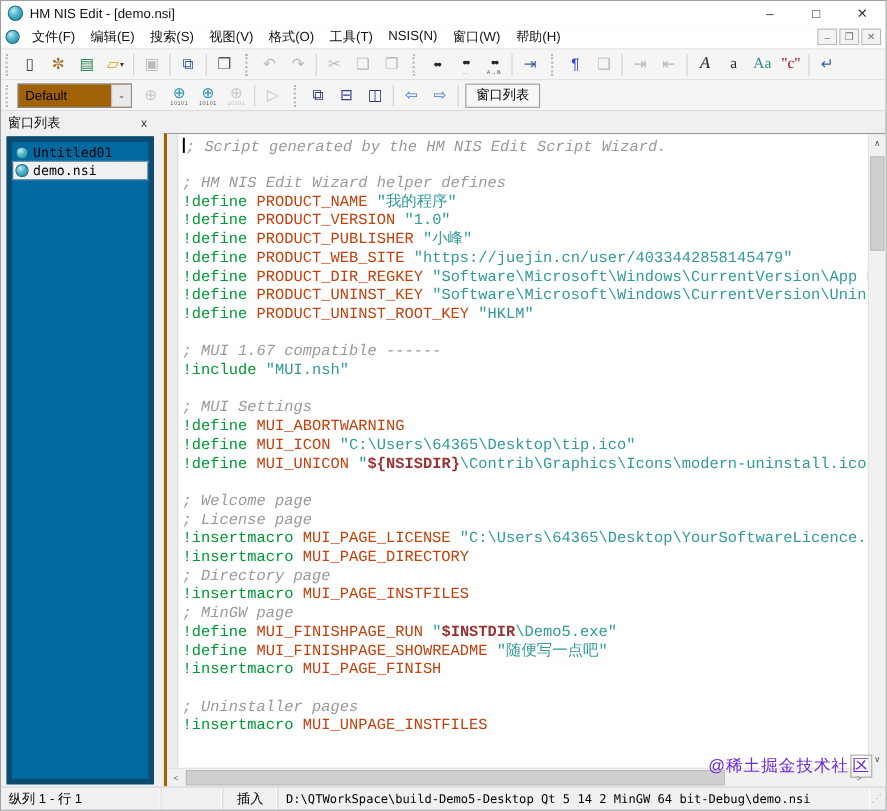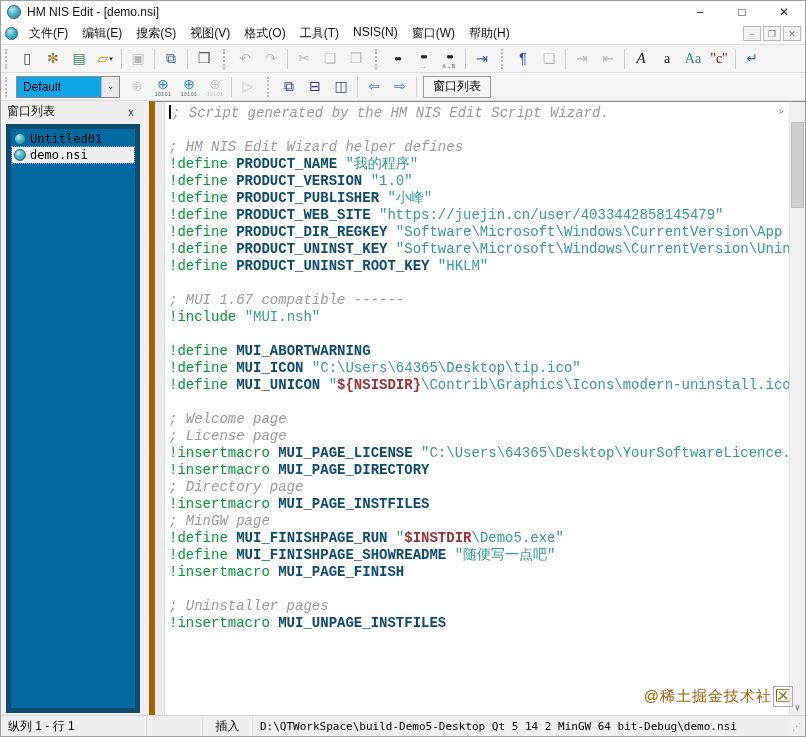--- a/index.html
+++ b/index.html
@@ -26,67 +26,67 @@
   .tb-btn { min-width:24px; height:24px; display:flex; flex-direction:column; align-items:center; justify-content:center; border:1px solid transparent; border-radius:2px; margin:0 1px; cursor:default; }
   .tb-btn .g { font-size:14px; line-height:15px; }
   .tb-btn .sub { font-size:5px; line-height:5px; letter-spacing:0.5px; color:#555; }
   .tb-btn.off { opacity:.38; filter:grayscale(1); }
   .tb-btn .dd { font-size:7px; color:#333; margin-left:1px; }
   .tb-btn.row { flex-direction:row; }
   .tb-btn.bino .g { font-size:8px; letter-spacing:-2px; font-weight:bold; }
   .tb-btn.serifI .g { font-family:"Liberation Serif",serif; font-style:italic; font-size:15px; }
   .tb-btn.serif .g { font-family:"Liberation Serif",serif; font-size:14px; }
   .tb-sep { width:1px; height:20px; background:#d0d0d0; margin:0 3px; }
-  .combo { width:104px; height:22px; background:#0ea5e9; border:1px solid #8a8a8a; display:flex; align-items:center; margin:0 4px 0 2px; }
+  .combo { width:104px; height:22px; background:#a16207; border:1px solid #8a8a8a; display:flex; align-items:center; margin:0 4px 0 2px; }
   .combo .val { flex:1; padding-left:6px; font-size:12px; }
   .combo .chev { width:18px; height:100%; background:#e9e9e9; border-left:1px solid #bdbdbd; display:flex; align-items:center; justify-content:center; font-size:8px; color:#444; }
   .txt-btn { height:22px; padding:0 9px; border:1px solid #9a9a9a; background:#f7f7f7; display:flex; align-items:center; font-size:12px; margin-left:3px; }
 
   
   .main { position:absolute; top:100px; left:0; right:0; bottom:21px; display:flex; }
 
   
   .left-panel { width:143px; display:flex; flex-direction:column; background:#f0f0f0; }
   .panel-header { height:21px; display:flex; align-items:center; padding:0 6px; font-size:12px; color:#111; }
   .panel-close { margin-left:auto; width:14px; height:14px; display:flex; align-items:center; justify-content:center; font-size:11px; color:#333; }
   .listbox { flex:1; margin:2px 4px 2px 5px; background:#0369a1; border:5px solid #0c4a6e; overflow:hidden; padding:2px 1px; }
   .list-item { display:flex; align-items:center; gap:4px; padding:1px 2px; font-family:"DejaVu Sans Mono","Liberation Mono",monospace; font-size:12px; white-space:nowrap; }
   .list-item .globe { width:12px; height:12px; }
   .list-item.sel { background:#f0f0f0; outline:1px dotted #9a9a9a; }
 
   .splitter { width:5px; background:#f0f0f0; }
 
   
-  .editor-wrap { flex:1; display:flex; flex-direction:row; border-top:1px solid #898c95; border-left:6px solid #a16207; position:relative; background:#fff; }
+  .editor-wrap { flex:1; display:flex; flex-direction:column; border-top:1px solid #898c95; border-left:3px solid #a16207; position:relative; background:#fff;margin-top:20px; }
   .editor-body { flex:1; display:flex; overflow:hidden; }
   .code-area { flex:1; position:relative; background:#fff; overflow:hidden; }
   .gutter { position:absolute; left:0; top:0; bottom:0; width:10px; background:#ececec; border-right:1px solid #dcdcdc; }
   .code { position:absolute; left:14px; top:3px; right:0; font-family:"Liberation Mono","DejaVu Sans Mono",monospace; font-size:14px; }
   .code-line { height:17px; line-height:17px; white-space:pre; overflow:hidden; }
   .seg-c { color:#999999; font-style:italic; }
   .seg-k { color:#009933; }
-  .seg-i { color:#0c4a6e; font-weight:bold; }
+  .seg-i { color:#c2410c; font-weight:normal; }
   .seg-s { color:#339999; }
   .seg-v { color:#993333; font-weight:bold; }
   .caret { display:inline-block; width:2px; height:14px; background:#000; vertical-align:-2px; margin-right:1px; }
 
   
   .vscroll { width:16px; background:#f1f1f1; border-left:1px solid #e2e2e2; position:relative; }
   .vscroll .arrow { position:absolute; left:0; width:100%; height:16px; display:flex; align-items:center; justify-content:center; font-size:8px; color:#555; }
   .vscroll .up { top:0; }
   .vscroll .down { bottom:0; }
   .vthumb { position:absolute; left:1px; right:1px; top:20px; height:86px; background:#cfcfcf; border:1px solid #bdbdbd; }
   .hscroll { height:17px; background:#f1f1f1; border-top:1px solid #e2e2e2; position:relative; }
   .hscroll .arrow { position:absolute; top:0; width:16px; height:100%; display:flex; align-items:center; justify-content:center; font-size:8px; color:#555; }
   .hscroll .left { left:0; }
   .hscroll .right { right:16px; }
   .hthumb { position:absolute; top:1px; bottom:1px; left:17px; width:490px; background:#cfcfcf; border:1px solid #bdbdbd; }
   .corner { position:absolute; right:0; bottom:0; width:16px; height:17px; background:#f1f1f1; }
 
-  .watermark { position:absolute; right:12px; bottom:8px; font-size:15px; color:#a16207; z-index:6; letter-spacing:1px; display:flex; align-items:center; }
+  .watermark { position:absolute; right:12px; bottom:8px; font-size:15px; color:#6d28d9; z-index:6; letter-spacing:1px; display:flex; align-items:center; }
   .watermark .boxed { border:1px solid #a8a8a8; padding:0 1px; margin-left:1px; }
 
   
   .statusbar { position:absolute; left:0; right:0; bottom:0; height:21px; background:#f0f0f0; border-top:1px solid #d4d4d4; display:flex; align-items:center; font-size:12px; }
   .sb-cell { height:100%; display:flex; align-items:center; padding:0 7px; border-right:1px solid #dadada; box-shadow:inset -1px 0 0 #ffffff; white-space:nowrap; overflow:hidden; }
   .sb-pos { width:146px; }
   .sb-blank { width:56px; }
   .sb-mode { width:50px; justify-content:center; }
   .sb-file { flex:1; font-family:"DejaVu Sans Mono","Liberation Mono",monospace; font-size:11px; border-right:none; }
   .sb-grip { width:14px; color:#b0b0b0; font-size:10px; text-align:right; padding-right:3px; }
@@ -305,20 +305,21 @@
             <div class="code-line"><span class="seg-k">!define </span><span class="seg-i">PRODUCT_VERSION </span><span class="seg-s">"1.0"</span></div>
             <div class="code-line"><span class="seg-k">!define </span><span class="seg-i">PRODUCT_PUBLISHER </span><span class="seg-s">"小峰"</span></div>
             <div class="code-line"><span class="seg-k">!define </span><span class="seg-i">PRODUCT_WEB_SITE </span><span class="seg-s">"https://juejin.cn/user/4033442858145479"</span></div>
             <div class="code-line"><span class="seg-k">!define </span><span class="seg-i">PRODUCT_DIR_REGKEY </span><span class="seg-s">"Software\Microsoft\Windows\CurrentVersion\App Path</span></div>
             <div class="code-line"><span class="seg-k">!define </span><span class="seg-i">PRODUCT_UNINST_KEY </span><span class="seg-s">"Software\Microsoft\Windows\CurrentVersion\Uninstall</span></div>
             <div class="code-line"><span class="seg-k">!define </span><span class="seg-i">PRODUCT_UNINST_ROOT_KEY </span><span class="seg-s">"HKLM"</span></div>
             <div class="code-line"></div>
             <div class="code-line"><span class="seg-c">; MUI 1.67 compatible ------</span></div>
             <div class="code-line"><span class="seg-k">!include </span><span class="seg-s">"MUI.nsh"</span></div>
             <div class="code-line"></div>
+            <div class="code-line"><span class="seg-c">; MUI Settings</span></div>
             <div class="code-line"><span class="seg-k">!define </span><span class="seg-i">MUI_ABORTWARNING</span></div>
             <div class="code-line"><span class="seg-k">!define </span><span class="seg-i">MUI_ICON </span><span class="seg-s">"C:\Users\64365\Desktop\tip.ico"</span></div>
             <div class="code-line"><span class="seg-k">!define </span><span class="seg-i">MUI_UNICON </span><span class="seg-s">"</span><span class="seg-v">${NSISDIR}</span><span class="seg-s">\Contrib\Graphics\Icons\modern-uninstall.ico"</span></div>
             <div class="code-line"></div>
             <div class="code-line"><span class="seg-c">; Welcome page</span></div>
             <div class="code-line"><span class="seg-c">; License page</span></div>
             <div class="code-line"><span class="seg-k">!insertmacro </span><span class="seg-i">MUI_PAGE_LICENSE </span><span class="seg-s">"C:\Users\64365\Desktop\YourSoftwareLicence.txt"</span></div>
             <div class="code-line"><span class="seg-k">!insertmacro </span><span class="seg-i">MUI_PAGE_DIRECTORY</span></div>
             <div class="code-line"><span class="seg-c">; Directory page</span></div>
             <div class="code-line"><span class="seg-k">!insertmacro </span><span class="seg-i">MUI_PAGE_INSTFILES</span></div>

